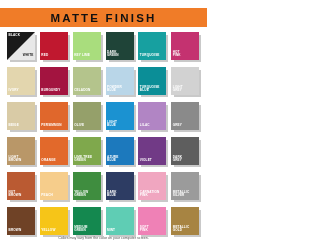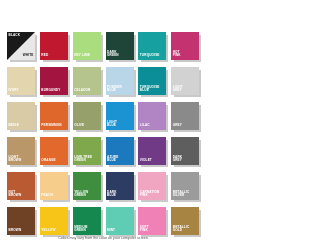--- a/index.html
+++ b/index.html
@@ -93,20 +93,23 @@
     font-size:3.6px;
     color:#555555;
     font-family:"Liberation Sans", sans-serif;
   }
 </style>
 </head>
 <body>
 
 <div class="sheet">
 
+  <div class="header-band">
+    <div class="header-title">MATTE FINISH</div>
+  </div>
 
   <div class="grid">
       <div class="cell">
         <div class="shadow"></div>
         <div class="swatch" style="background: rgb(232, 232, 232);">
           <div class="split-top" style="background: linear-gradient(to right bottom, rgb(26, 26, 26) 0%, rgb(26, 26, 26) 49.5%, rgb(232, 232, 232) 50.5%, rgb(232, 232, 232) 100%);"></div>
           <div class="lbl-a" style="color: rgb(255, 255, 255);">BLACK</div>
           <div class="lbl-b" style="color: rgb(26, 26, 26);">WHITE</div>
         </div>
       </div>

